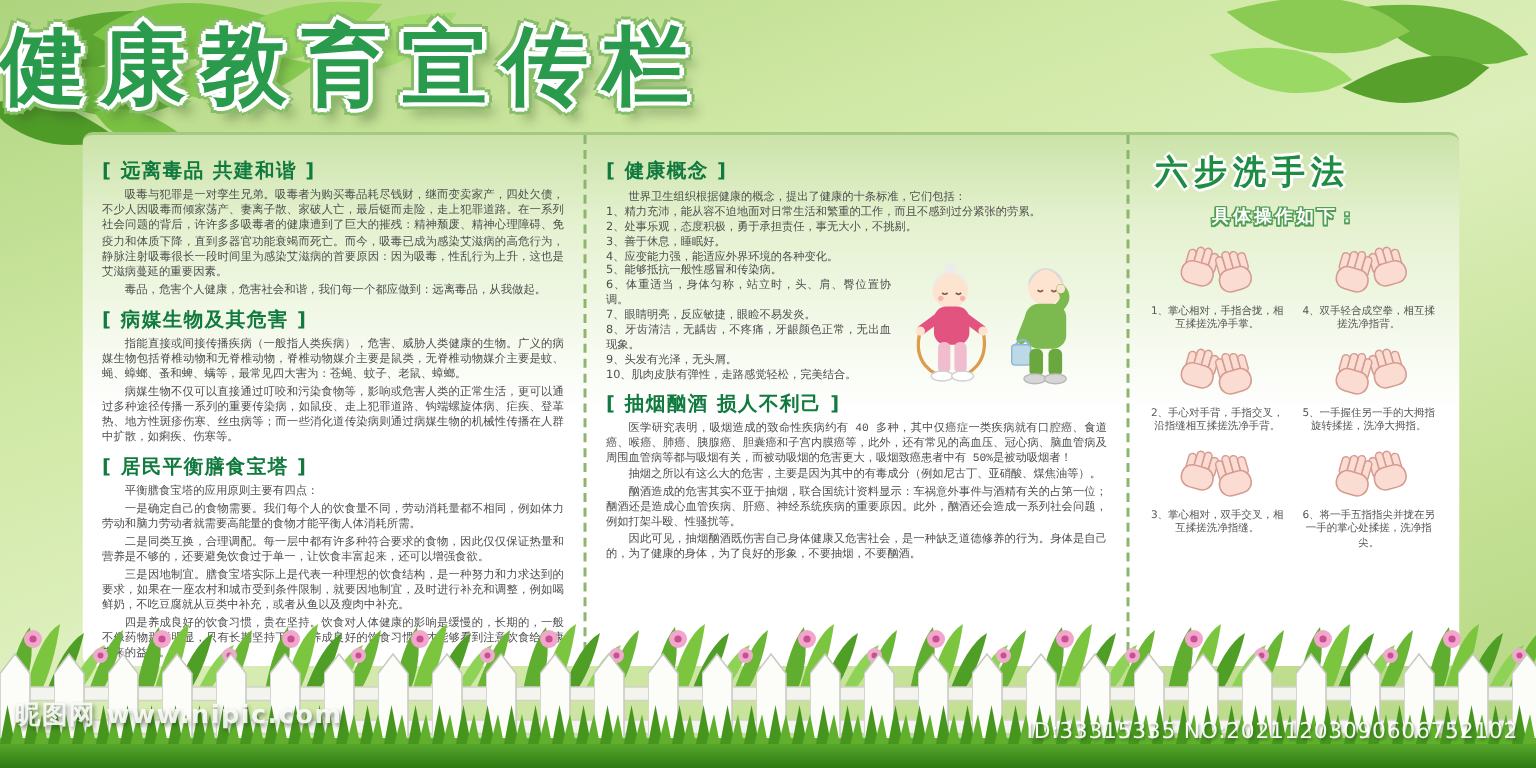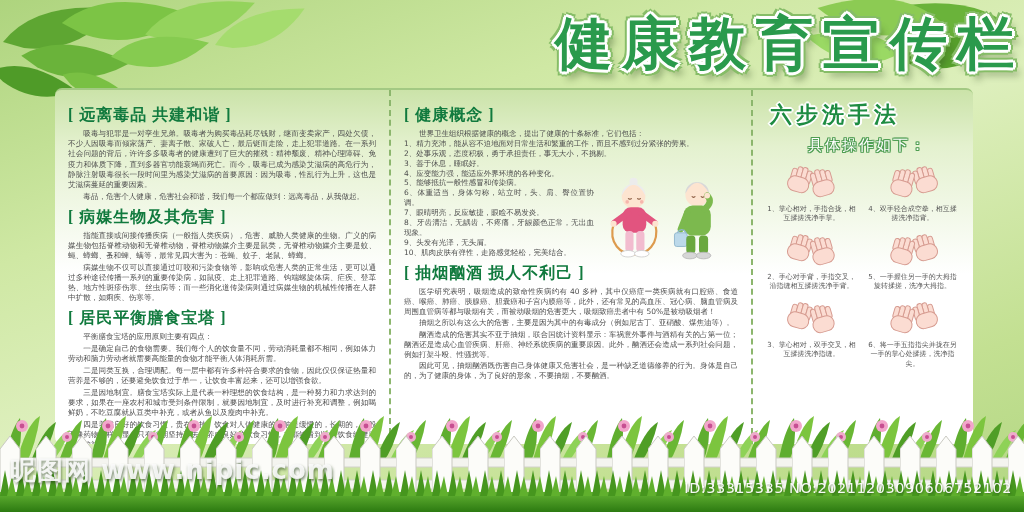--- a/index.html
+++ b/index.html
@@ -6,21 +6,21 @@
   body{
     width:1024px;height:512px;position:relative;overflow:hidden;
     font-family:"DejaVu Sans","Liberation Sans",sans-serif;
     background:linear-gradient(160deg,#aed47e 0%,#cfe8a4 30%,#ddefbc 50%,#c3e092 80%,#b2d683 100%);
   }
   .corner-leaves{position:absolute;top:0;pointer-events:none;}
   .corner-leaves.tl{left:0;}
   .corner-leaves.tr{right:0;transform:scaleX(-1);}
 
   .main-title{
-    position:absolute;top:6px;left:0;width:100%;text-align:right;
+    position:absolute;top:6px;left:0;width:100%;text-align:left;
     font-size:57px;font-weight:bold;color:#2a9a4c;letter-spacing:10px;white-space:nowrap;
     text-shadow:
       -3px 0 0 #fff,3px 0 0 #fff,0 -3px 0 #fff,0 3px 0 #fff,
       -2px -2px 0 #fff,2px -2px 0 #fff,-2px 2px 0 #fff,2px 2px 0 #fff,
       -5px 0 0 #86bd67,5px 0 0 #86bd67,0 -5px 0 #86bd67,0 5px 0 #86bd67,
       -4px -4px 0 #86bd67,4px -4px 0 #86bd67,-4px 4px 0 #86bd67,4px 4px 0 #86bd67,
       6px 8px 7px rgba(50,80,35,.45);
   }
 
   .panel{
@@ -29,53 +29,53 @@
     background:linear-gradient(180deg,#cbe3a9 0%,#e4f1cf 16%,#ffffff 52%,#ffffff 100%);
     border-top:2px solid #a3c983;
     display:flex;overflow:hidden;
   }
   .col{box-sizing:border-box;padding:10px 13px 6px 13px;overflow:hidden;}
   .col-left{width:334px;}
   .col-mid{width:362px;border-left:2px dashed #8cb66d;}
   .col-right{width:220px;border-left:2px dashed #8cb66d;}
 
   .sec-head{
-    font-size:16px;font-weight:bold;color:#117a3e;letter-spacing:1px;
-    margin:5px 0 3px 0;white-space:nowrap;font-family:Liberation Serif, serif;
+    font-size:13px;font-weight:bold;color:#117a3e;letter-spacing:1px;
+    margin:5px 0 3px 0;white-space:nowrap;
   }
   .col p{
     font-size:7.6px;line-height:1.34;color:#4f4f4f;margin:1.5px 0;
-    text-indent:2em;text-align:justify;
+    text-indent:2em;text-align:justify;font-family:Liberation Mono, monospace;
   }
   .col-mid p{font-size:7.5px;}
   .std-item{font-size:7.5px;line-height:1.32;color:#4f4f4f;text-align:justify;}
   .std-intro{font-size:7.5px;line-height:1.32;color:#4f4f4f;text-indent:2em;}
 
   .elderly{float:right;width:138px;height:100px;margin:2px 0 2px 6px;}
 
   .wash-title{
     font-size:22px;font-weight:bold;color:#1e8c42;letter-spacing:4px;margin-left:4px;
     text-shadow:-2px 0 #fff,2px 0 #fff,0 -2px #fff,0 2px #fff,
       -1px -1px #fff,1px -1px #fff,-1px 1px #fff,1px 1px #fff;
   }
   .wash-sub{
-    font-size:15px;font-weight:normal;color:#ffffff;letter-spacing:2px;margin:6px 0 2px 42px;
+    font-size:12px;font-weight:bold;color:#ffffff;letter-spacing:2px;margin:6px 0 2px 42px;
     text-shadow:-1px 0 #4f9e52,1px 0 #4f9e52,0 -1px #4f9e52,0 1px #4f9e52,
       -1px -1px #4f9e52,1px -1px #4f9e52,-1px 1px #4f9e52,1px 1px #4f9e52;
   }
   .wash-grid{display:grid;grid-template-columns:1fr 1fr;column-gap:10px;row-gap:7px;margin-top:8px;}
   .wash-step{text-align:center;}
   .wash-step svg{width:64px;height:40px;display:block;margin:0 auto 2px auto;}
   .wash-step:nth-child(even) svg{transform:scaleX(-1);}
   .wash-cap{font-size:7px;line-height:1.35;color:#555;text-align:center;}
 
   .meadow{position:absolute;left:0;bottom:0;width:1024px;height:100px;}
   .wm-left{
     position:absolute;left:10px;bottom:24px;z-index:10;
-    font-size:26px;font-weight:bold;color:rgba(250,250,250,.92);letter-spacing:1px;
+    font-size:17px;font-weight:bold;color:rgba(250,250,250,.92);letter-spacing:1px;
     text-shadow:1px 2px 3px rgba(40,70,25,.6);
   }
   .wm-right{
     position:absolute;right:12px;bottom:16px;z-index:10;
     font-size:14.5px;color:rgba(255,255,255,.95);letter-spacing:.5px;
     text-shadow:1px 1px 2px rgba(40,70,25,.5);
   }
 </style>
 </head>
 <body>

